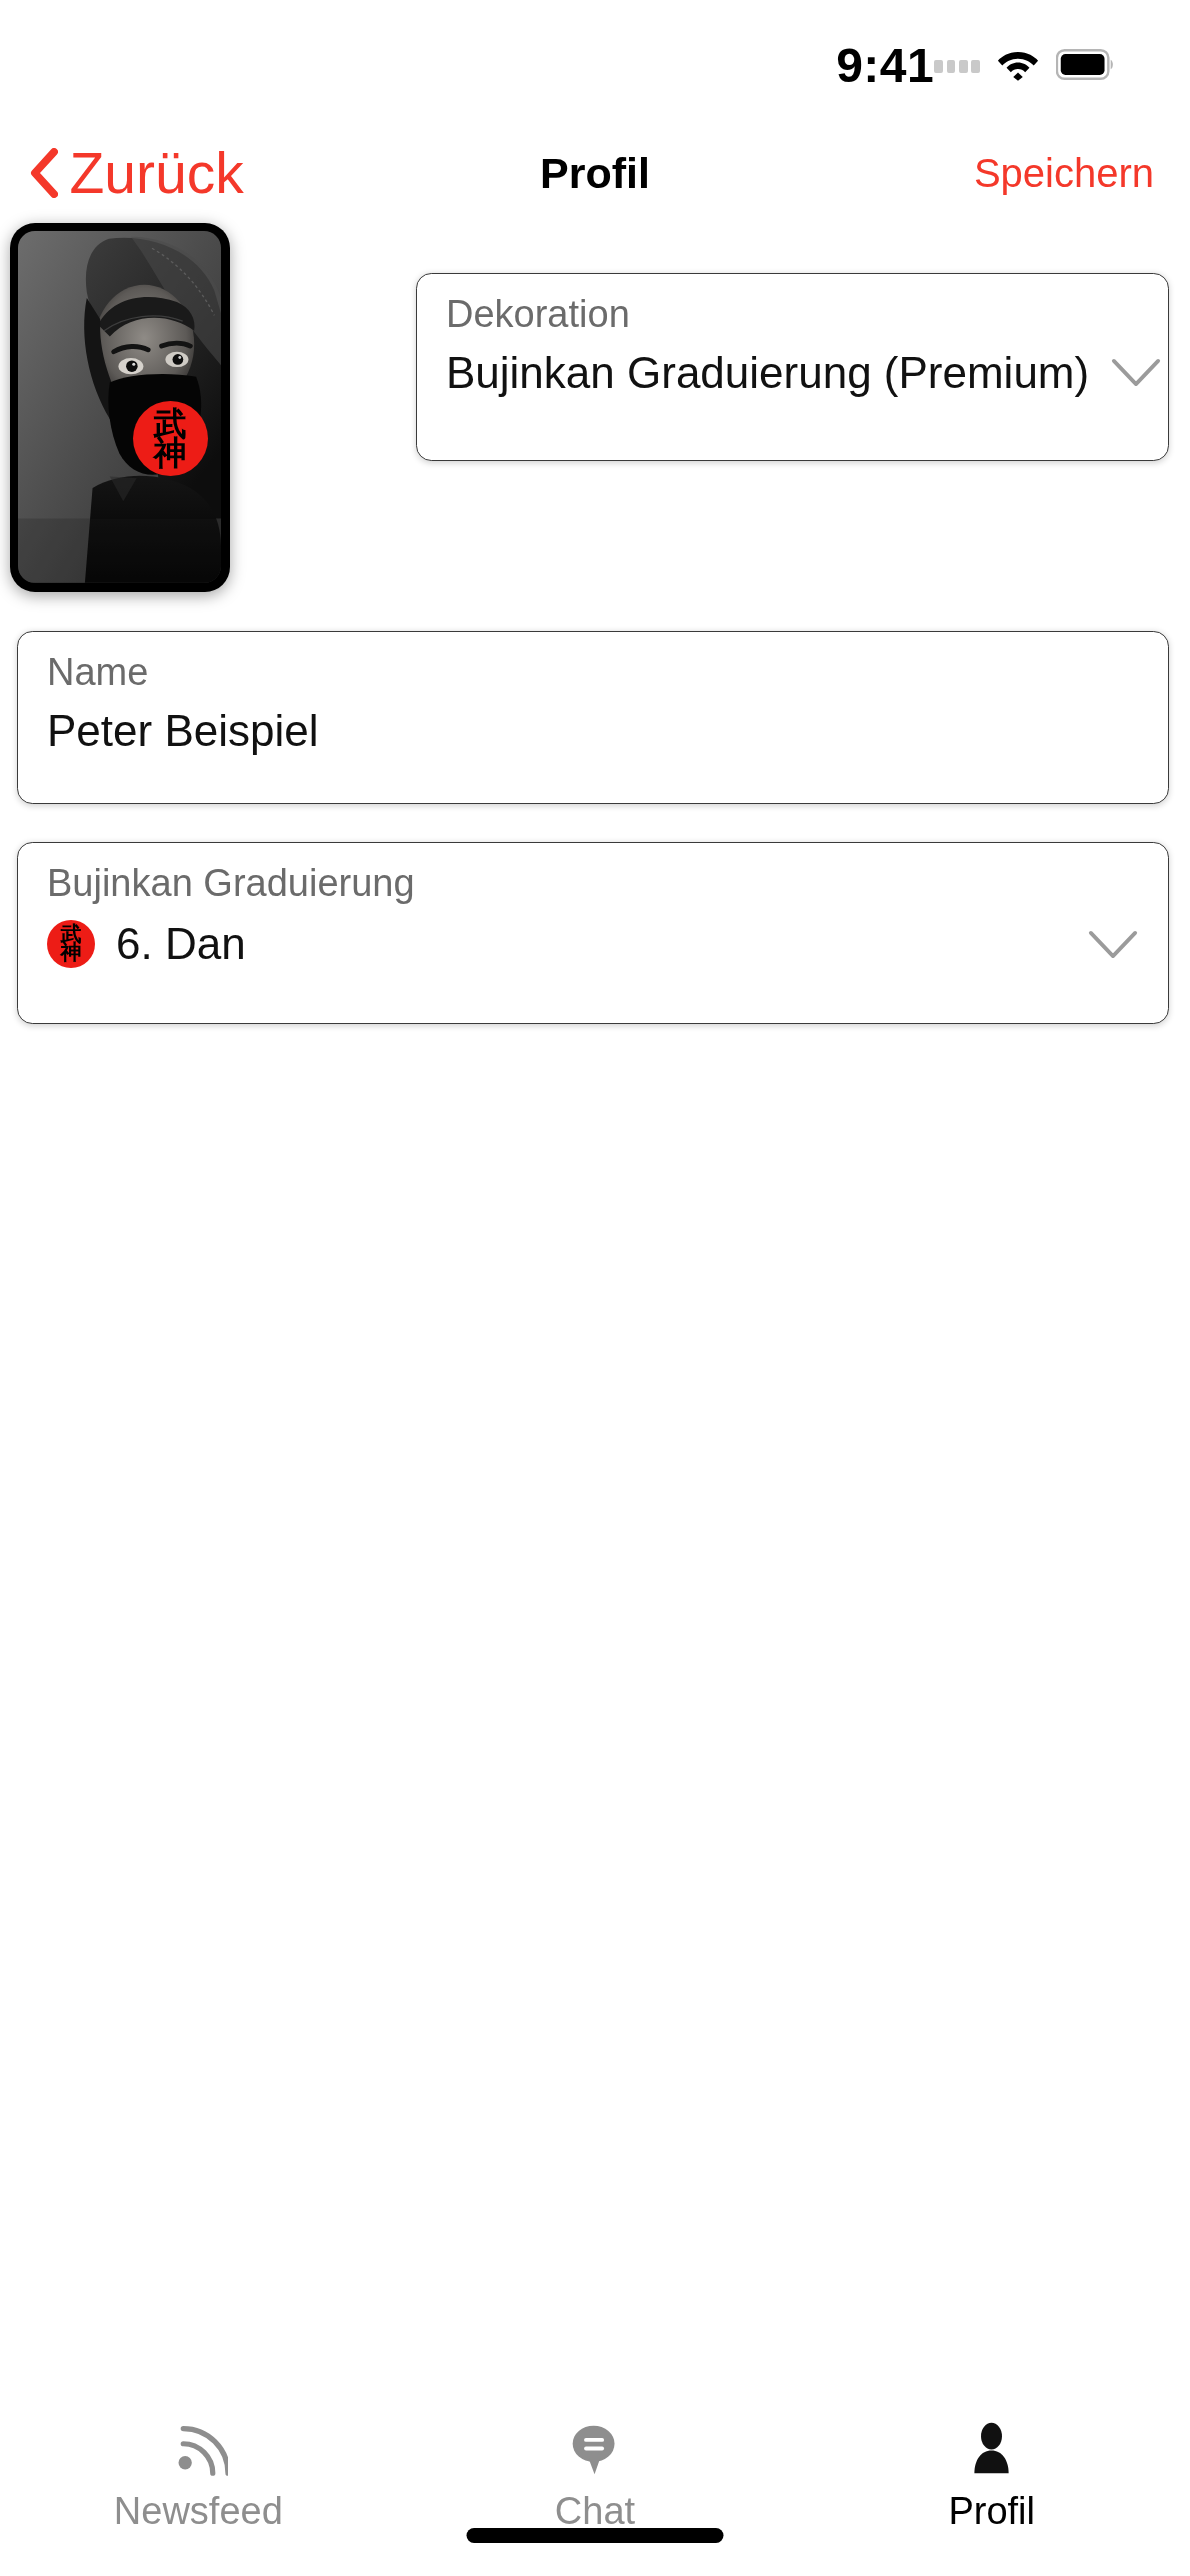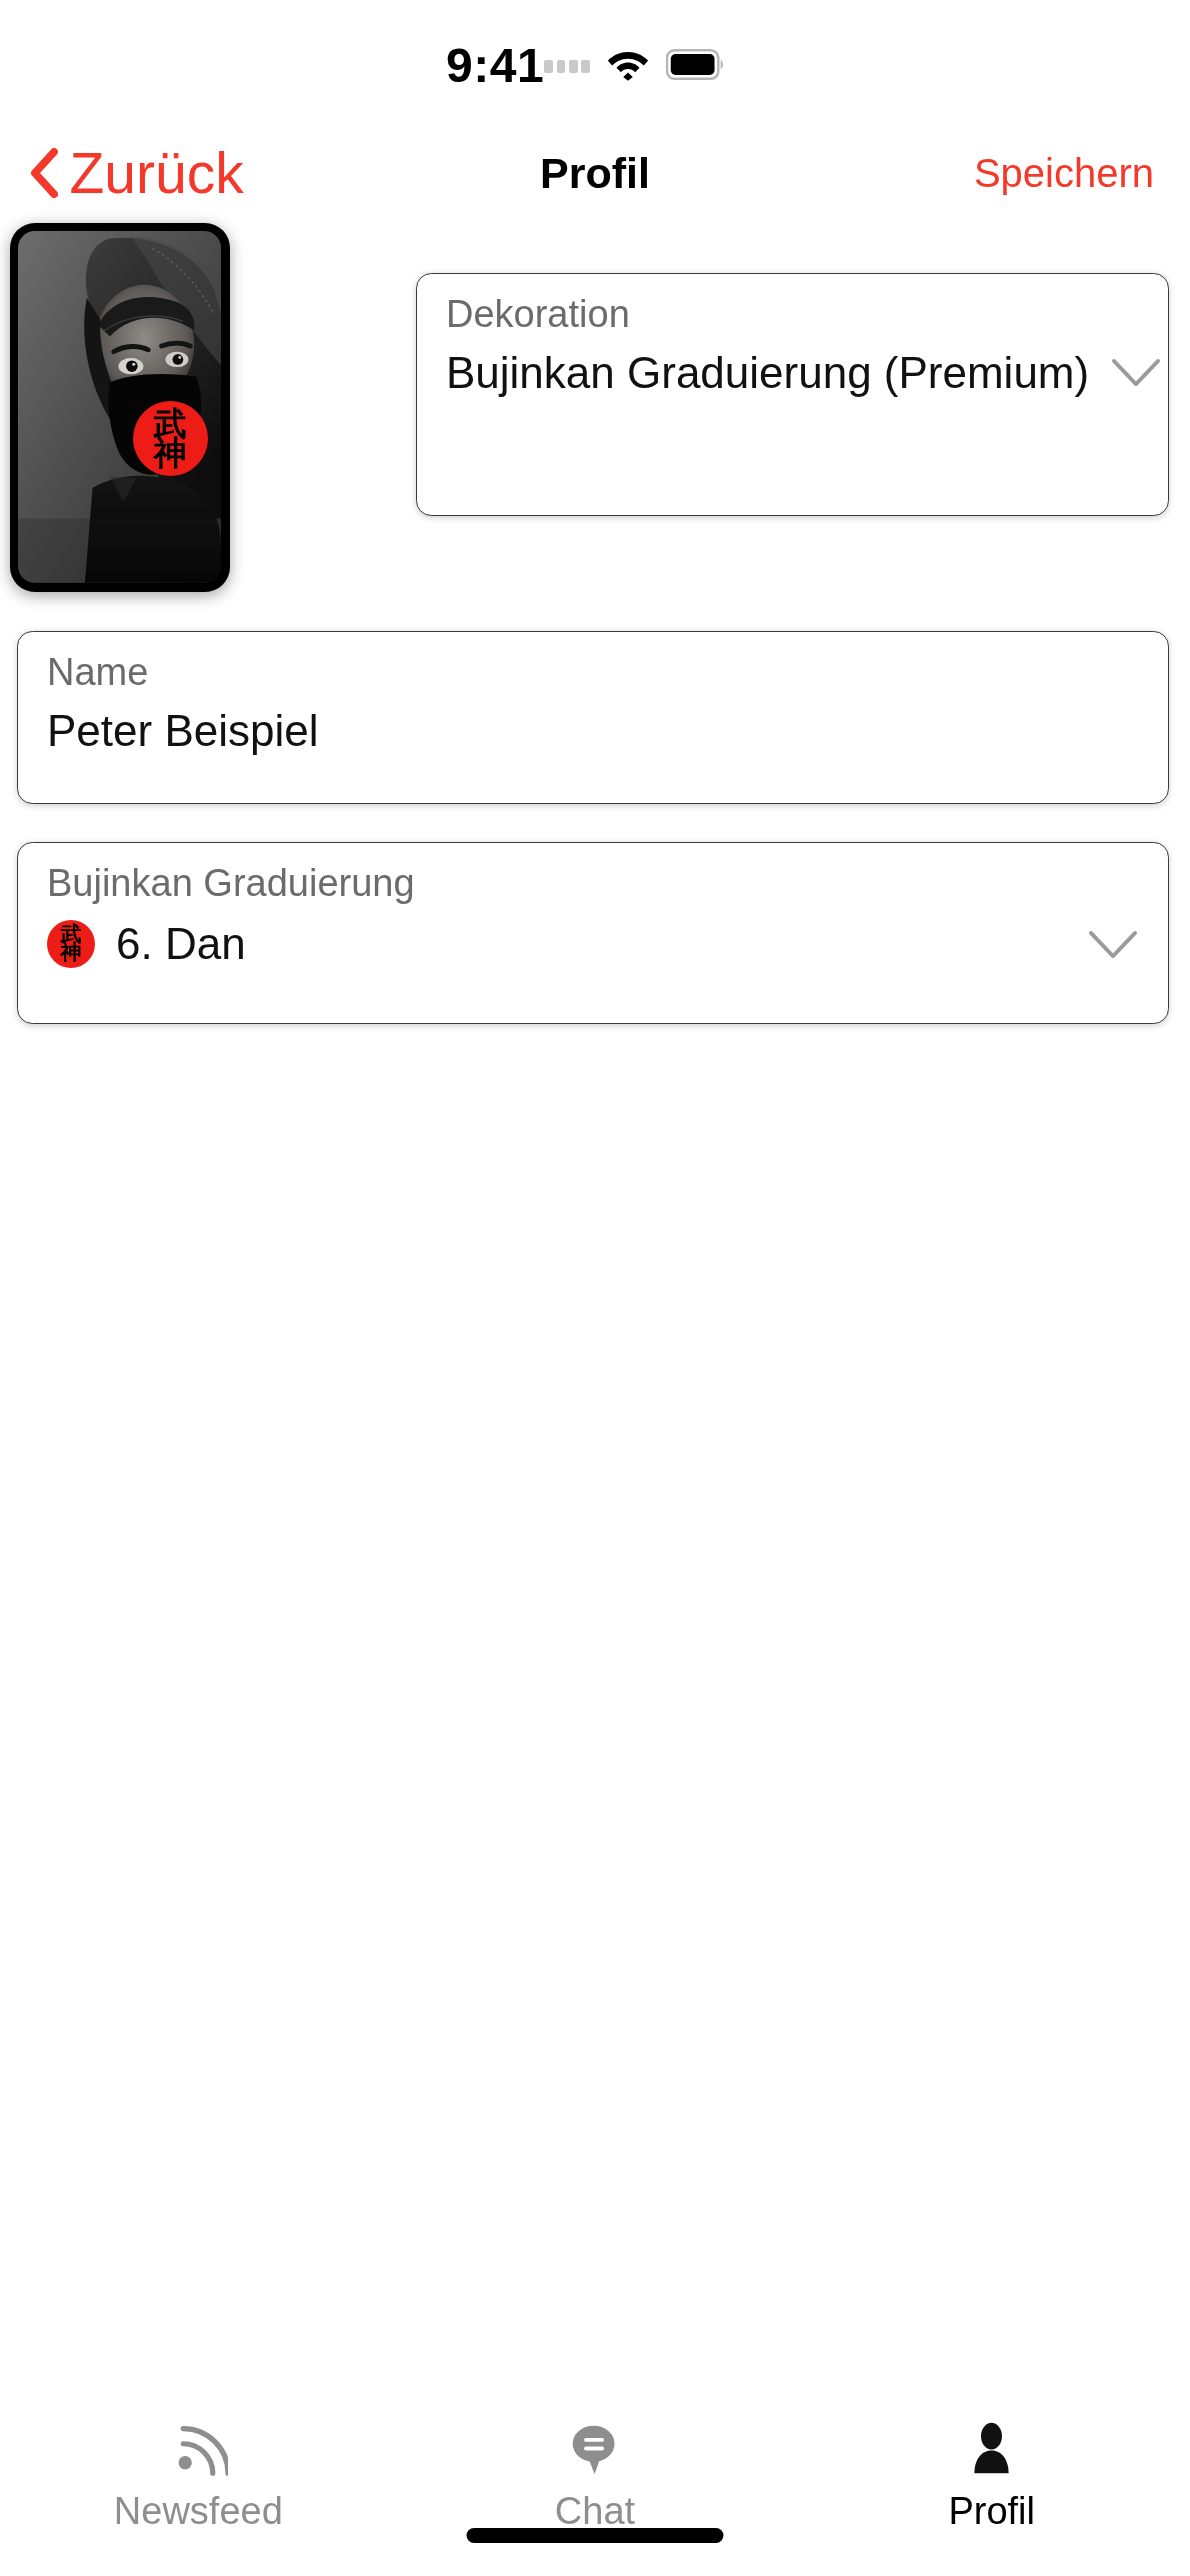--- a/index.html
+++ b/index.html
@@ -17,21 +17,21 @@
     background: #ffffff;
     display: flex;
     flex-direction: column;
   }
 
   
   .status-bar {
     height: 127px;
     display: flex;
     align-items: center;
-    justify-content: center;
+    justify-content: flex-end;
     padding: 0 75px 0 56px;
     flex: 0 0 auto;
   }
   .status-time {
     font-size: 48px;
     font-weight: 600;
     color: #000;
     letter-spacing: 0.5px;
     line-height: 1;
     margin-top: 5.8px;
@@ -200,21 +200,21 @@
     font-weight: 900;
     font-size: 21px;
     font-family: "DejaVu Sans", sans-serif;
   }
 
   
   #card-dekoration {
     left: 416px;
     top: 50px;
     right: 21px;
-    height: 243px;
+    height: 188px;
   }
   #card-name {
     left: 17px;
     top: 412px;
     right: 21px;
     height: 173px;
   }
   #card-grad {
     left: 17px;
     top: 623px;

